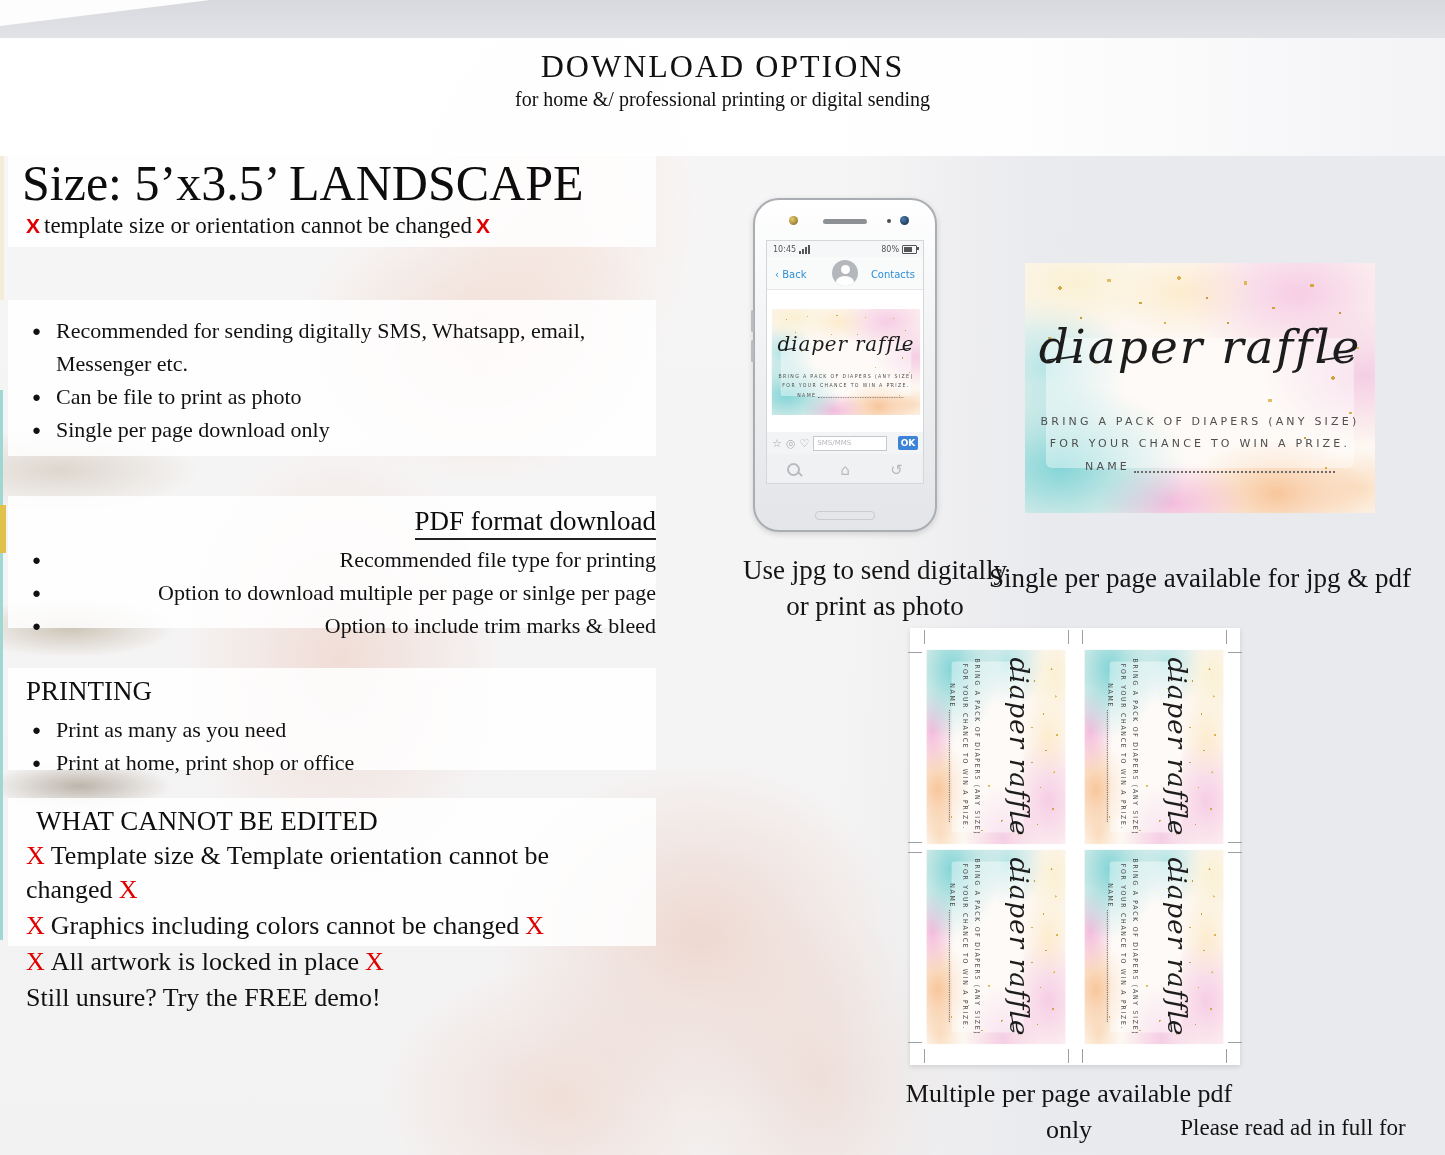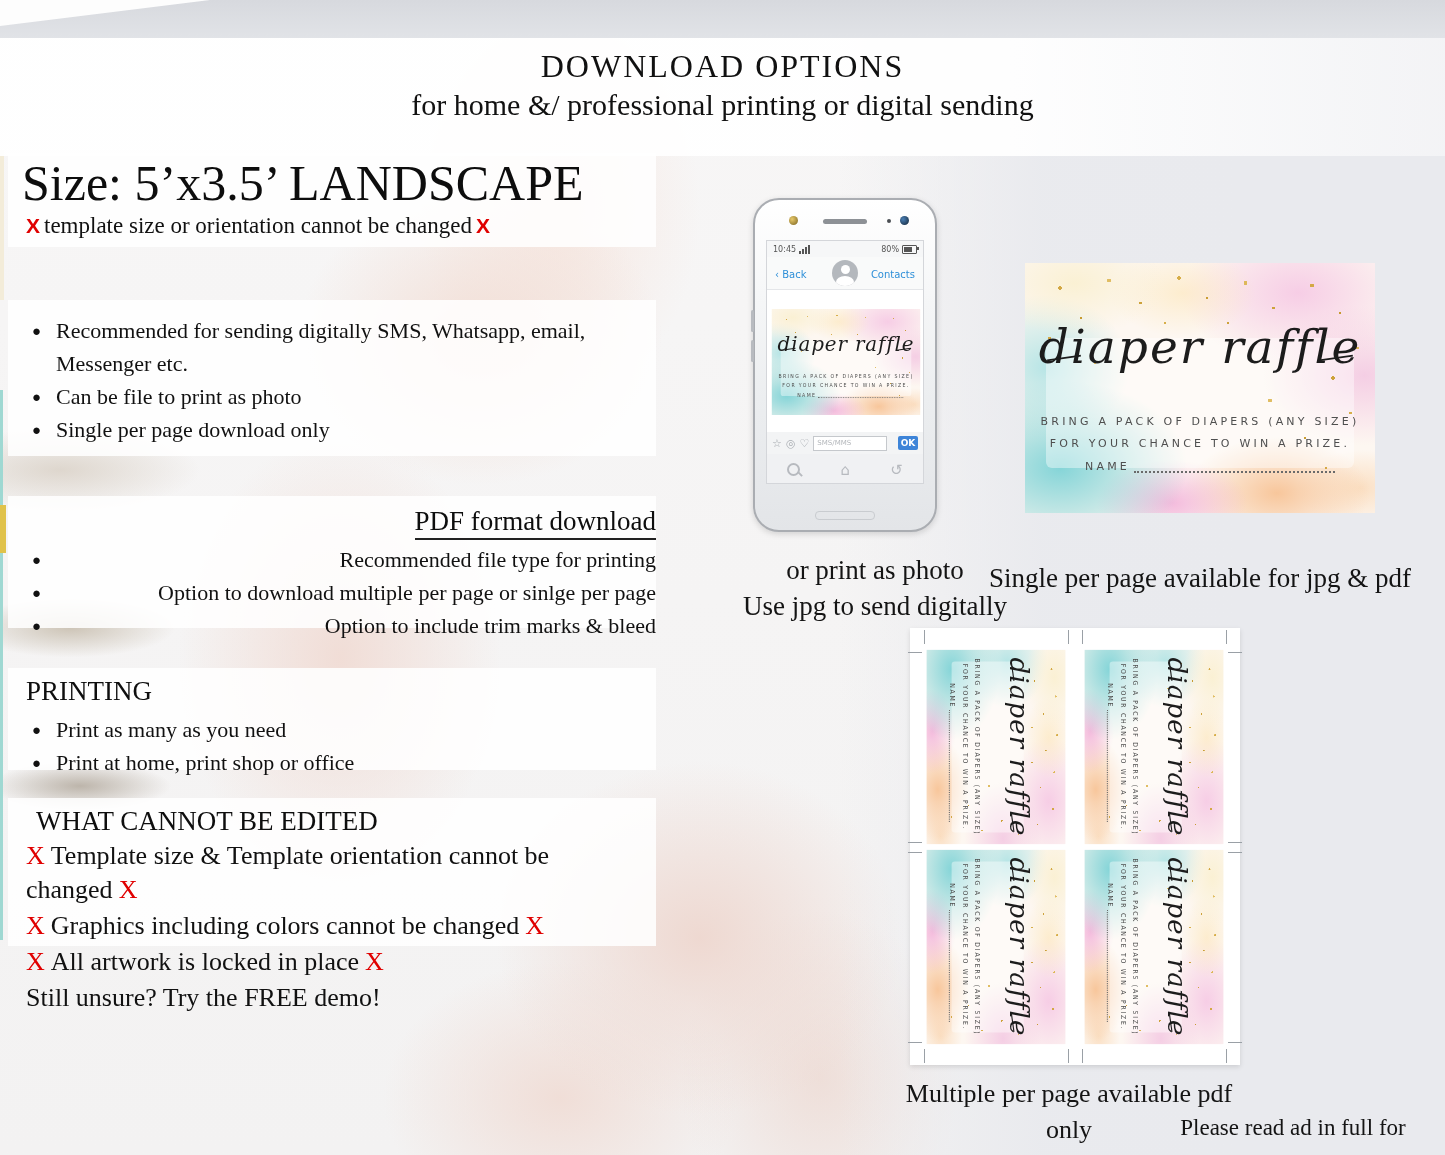--- a/index.html
+++ b/index.html
@@ -32,21 +32,21 @@
   .sliver{width:5px;}
   #sliver-cream{left:0;top:150px;height:150px;background:#f3ecd9;width:4px;}
   #sliver-teal{left:0;top:390px;height:550px;width:3px;background:#9fd8d2;}
   #sliver-yellow{left:0;top:505px;height:48px;width:6px;background:#e0c24a;}
   #header-band{left:0;top:38px;width:1445px;height:118px;
     background:linear-gradient(to right,rgba(255,255,255,.95) 70%,rgba(250,250,251,.6));}
 
   
   #hdr-title{left:0;top:48px;width:1445px;text-align:center;
     font-size:32px;letter-spacing:2px;color:#111;}
-  #hdr-sub{left:0;top:88px;width:1445px;text-align:center;font-size:30px;color:#111;}
+  #hdr-sub{left:0;top:88px;width:1445px;text-align:center;font-size:20px;color:#111;}
 
   
   .panel{left:8px;width:648px;background:rgba(255,255,255,.86);}
   #size-box{top:153px;height:94px;padding:2px 0 0 14px;box-sizing:border-box;}
   #size-head{font-size:50px;line-height:56px;color:#0d0d0d;}
   .xnote{font-size:23px;margin-top:2px;color:#111;}
   .redx{color:#e00000;font-weight:bold;font-family:"Liberation Sans",sans-serif;font-size:21px;}
   #size-box .redx{margin:0 4px;}
 
   .panel h3{margin:0;font-size:27px;font-weight:normal;color:#0e0e0e;}
@@ -388,18 +388,18 @@
   <div class="tick h" style="left:-2px;top:214px;"></div>
   <div class="tick h" style="left:-2px;top:224px;"></div>
   <div class="tick h" style="left:-2px;top:414px;"></div>
   <div class="tick h" style="right:-2px;top:24px;"></div>
   <div class="tick h" style="right:-2px;top:214px;"></div>
   <div class="tick h" style="right:-2px;top:224px;"></div>
   <div class="tick h" style="right:-2px;top:414px;"></div>
 </div>
 
 <div id="cap-phone" class="abs caption">
+  <div>Use jpg to send digitally</div>
   <div>or print as photo</div>
-  <div>Use jpg to send digitally</div>
 </div>
 <div id="cap-single" class="abs caption">Single per page available for jpg &amp; pdf</div>
 <div id="cap-multi" class="abs caption">Multiple per page available pdf only</div>
 <div id="cap-terms" class="abs caption">Please read ad in full for T&amp;C’s</div>
 
 </body></html>

